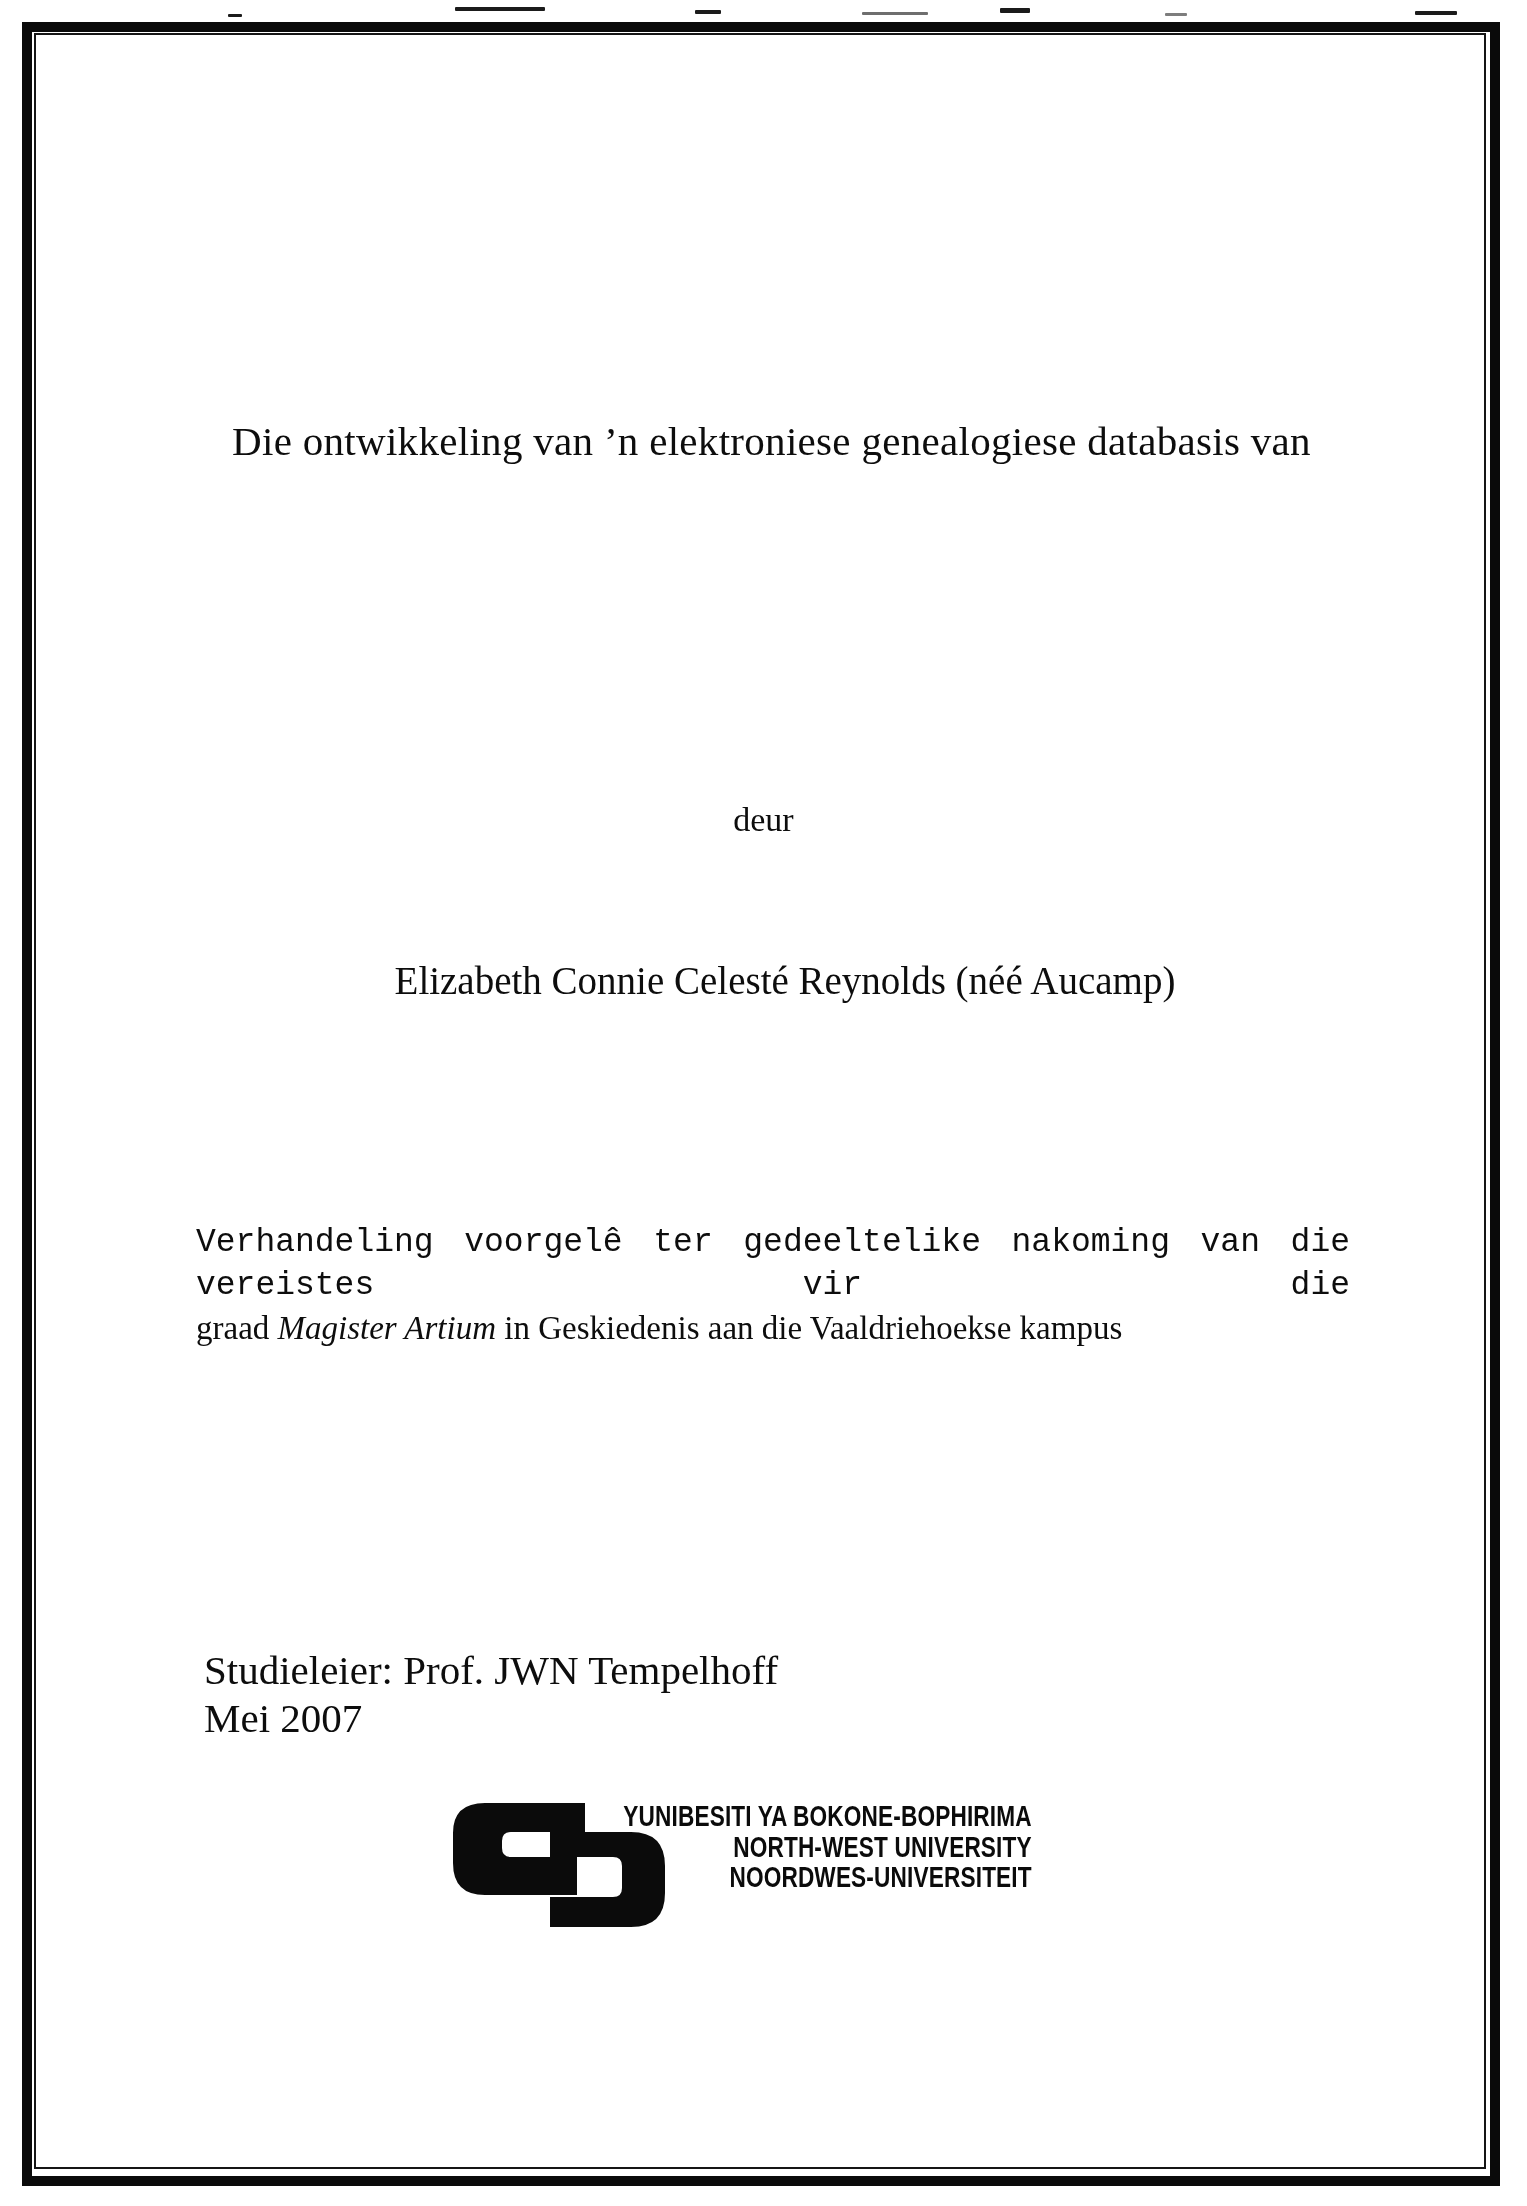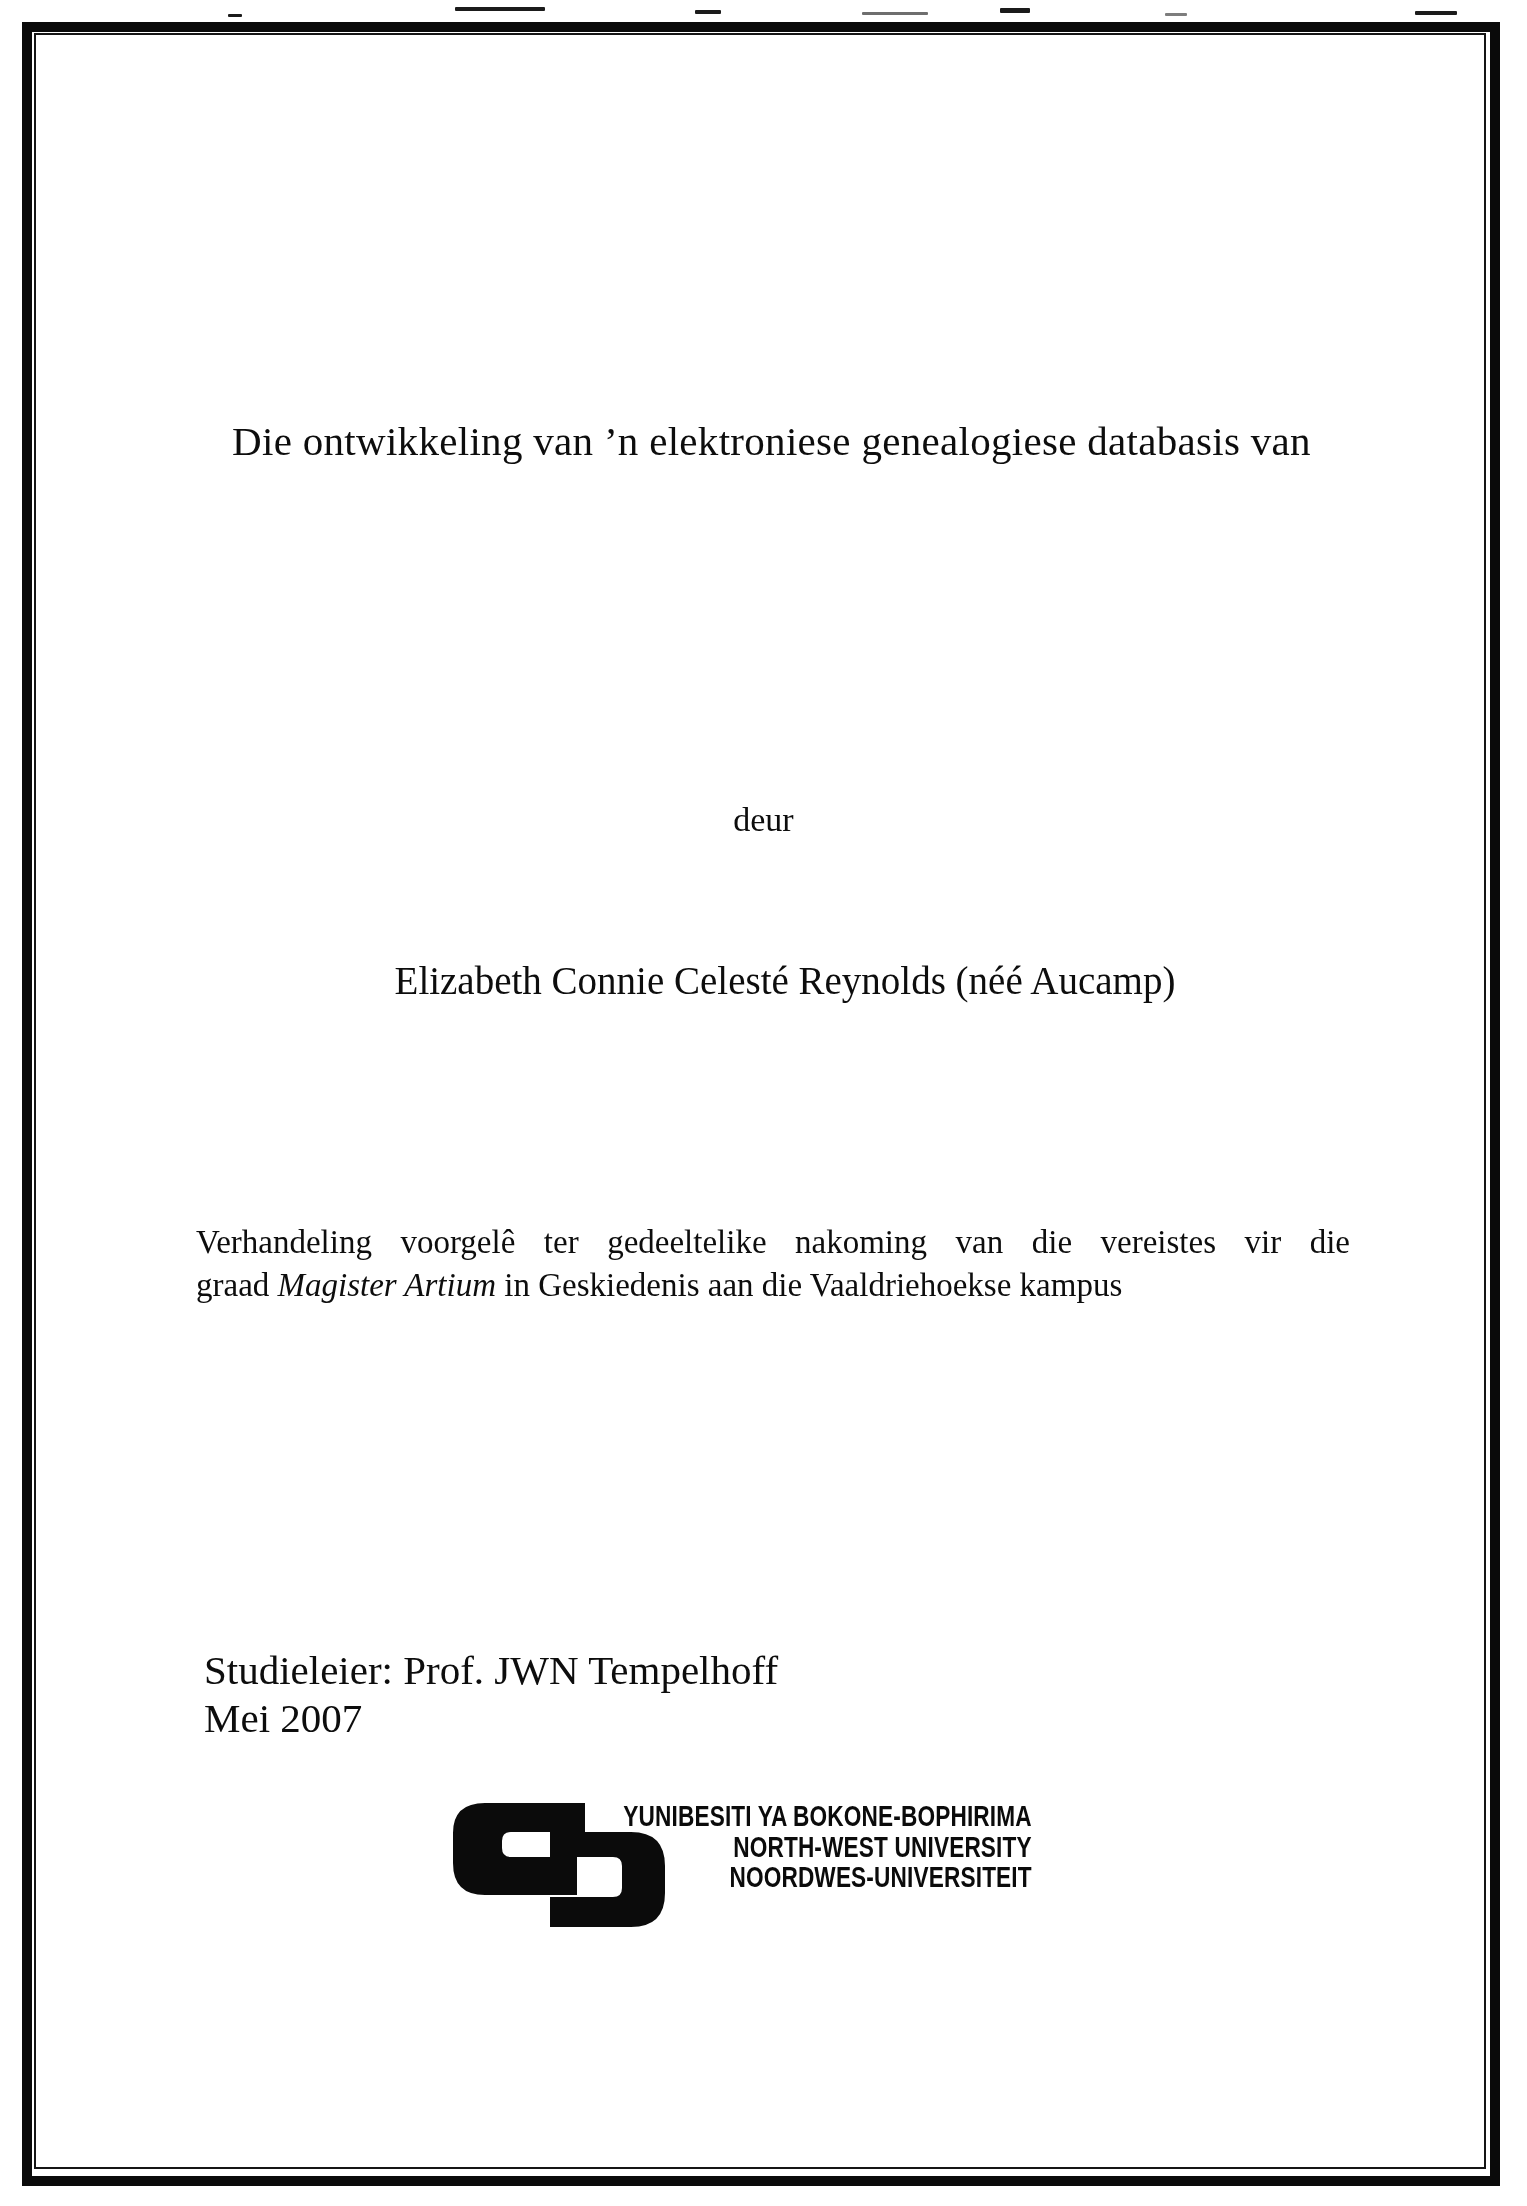--- a/index.html
+++ b/index.html
@@ -70,20 +70,21 @@
   .submission {
     position: absolute;
     top: 1221px; left: 196px;
     width: 1154px;
     font-size: 33px;
     line-height: 43px;
   }
   .sub-line.justify {
     text-align: justify;
     text-align-last: justify;
+    font-family: Liberation Mono, monospace;
   }
   .submission em {
     font-style: italic;
     margin-top: 24px;
   }
   .supervisor {
     position: absolute;
     top: 1646px; left: 204px;
     font-size: 41px;
     line-height: 48px;

